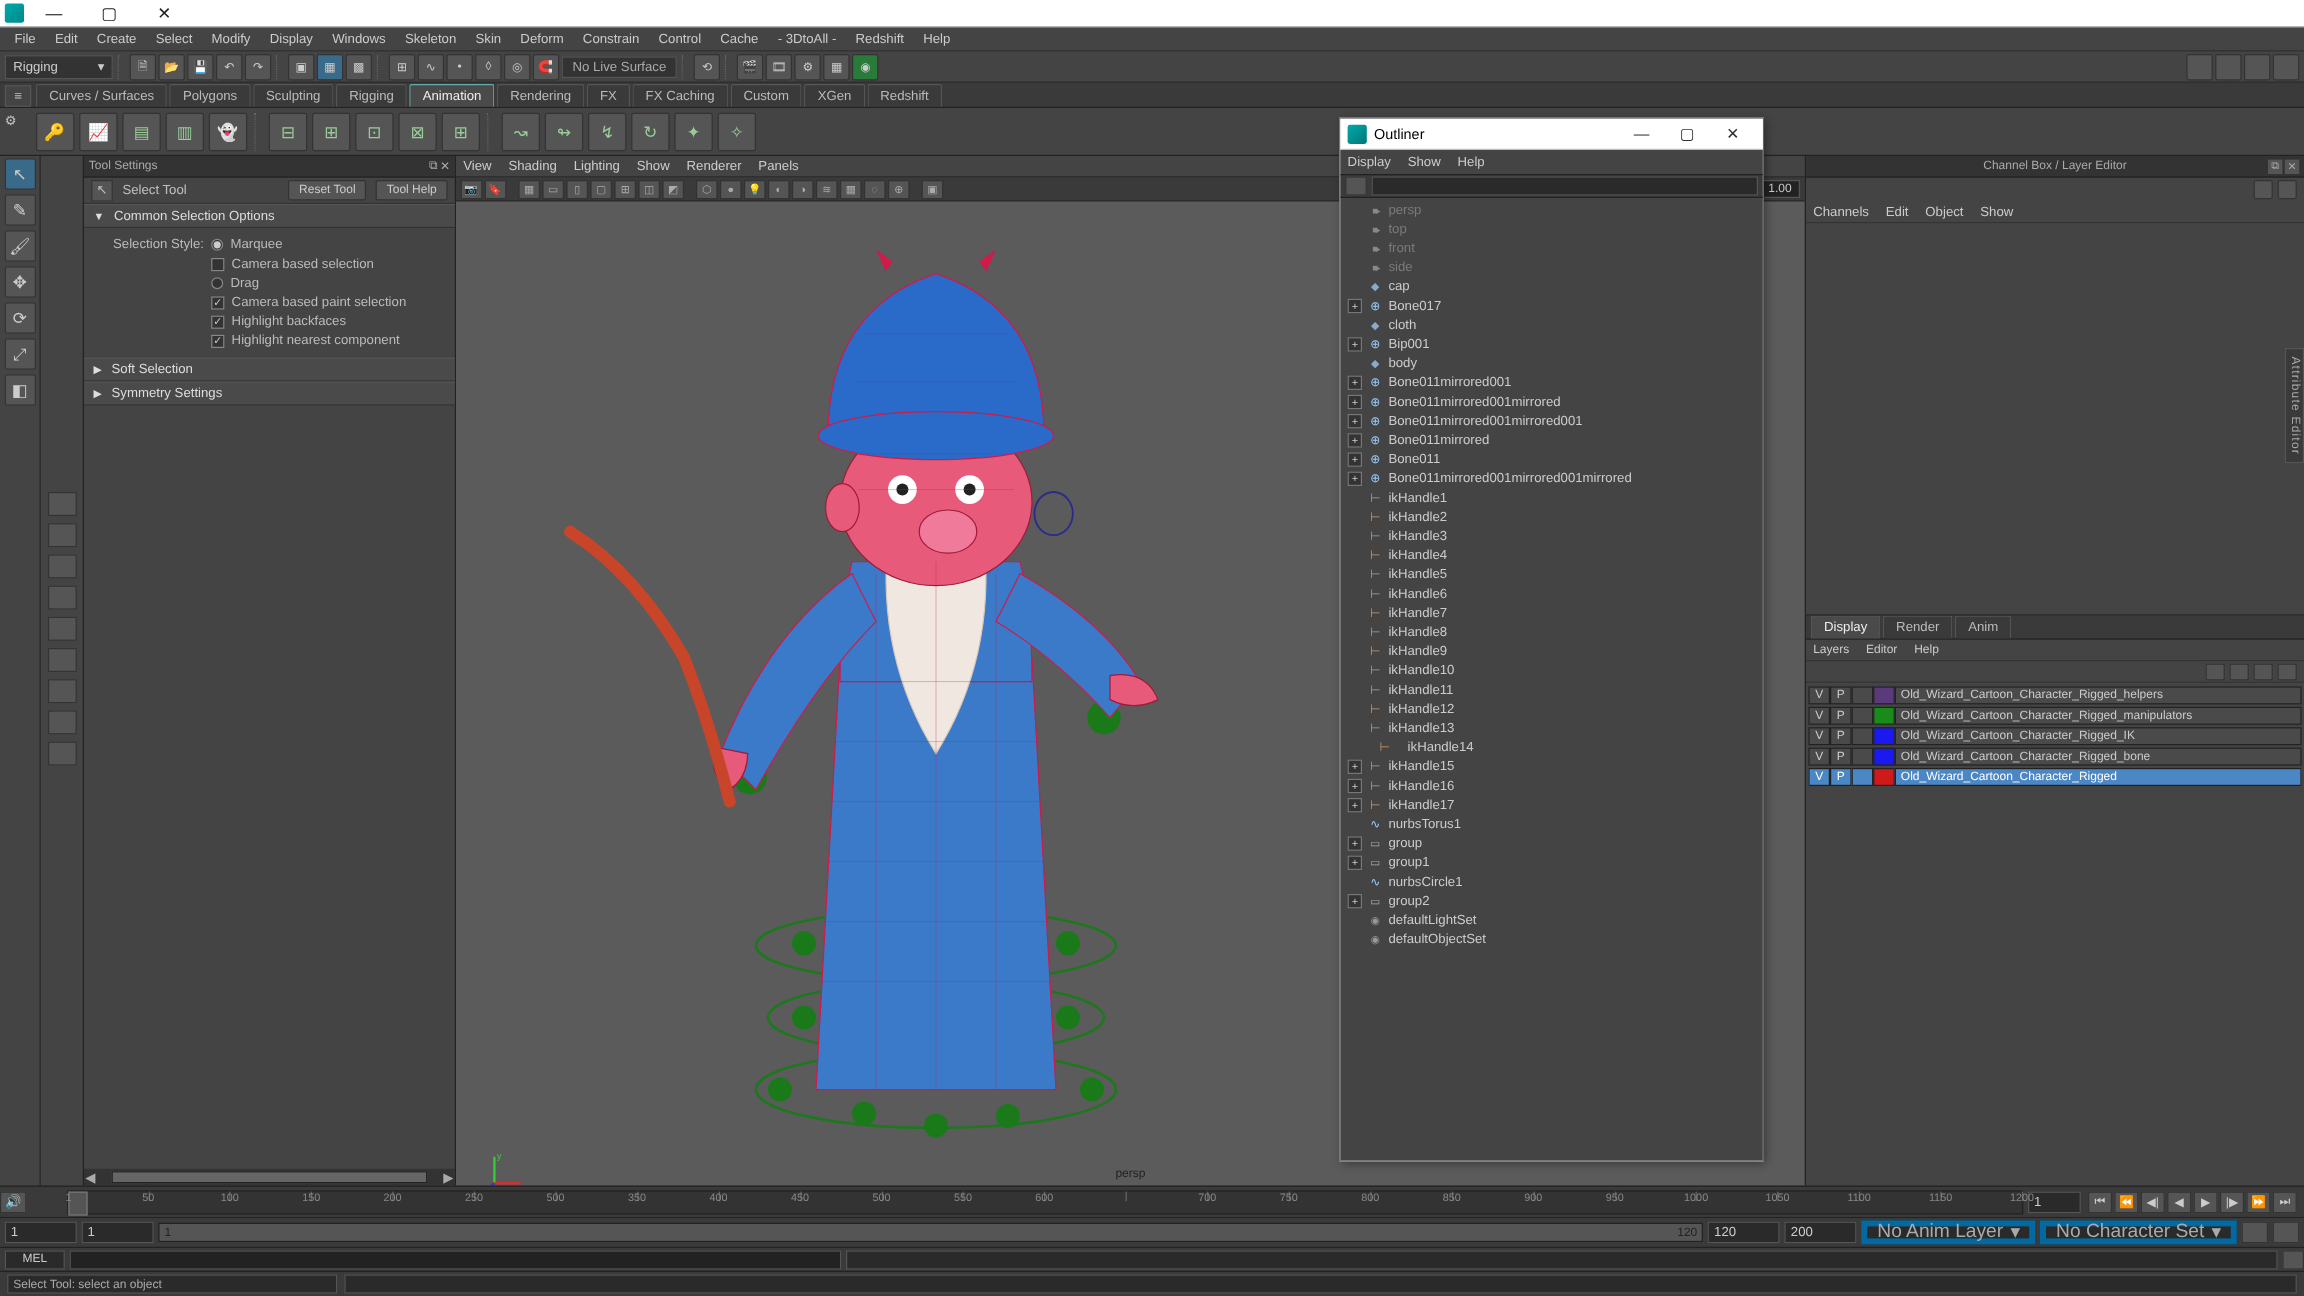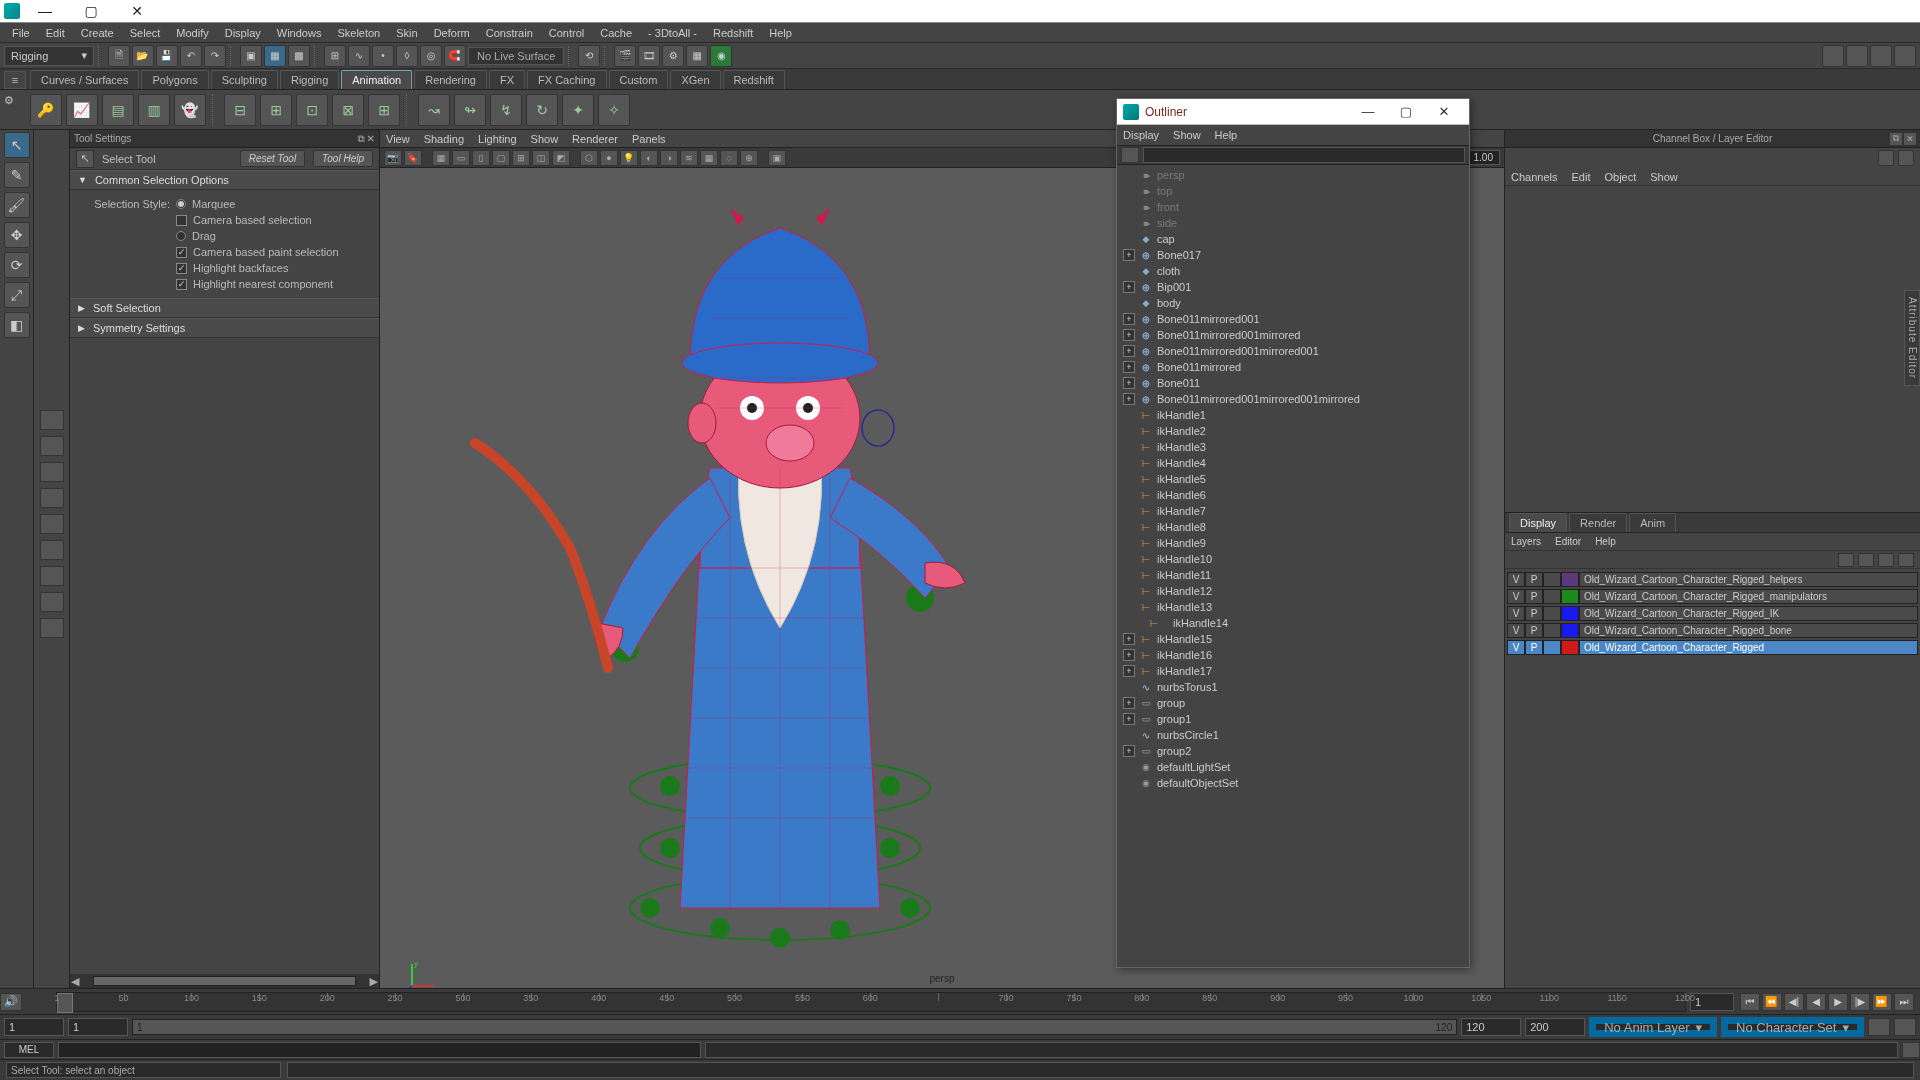--- a/index.html
+++ b/index.html
@@ -39,21 +39,21 @@
 
 
 .toolbox { width: 34px; background: #444; border-right:1px solid #222; display:flex; flex-direction:column; align-items:center; padding-top:2px; gap:4px;}
 .toolbox .tbx { width:26px; height:26px; background:#555; border:1px solid #333; border-radius:2px; display:flex; align-items:center; justify-content:center; color:#ccc; font-size:14px;}
 .toolbox .tbx.sel { background:#3a6a8a; }
 
 
 .tool-settings { width: 310px; background: #444; border-right:1px solid #222; display:flex; flex-direction:column;}
 .ts-header { height: 18px; background:#333; display:flex; align-items:center; justify-content:space-between; padding:0 4px; font-size:10px; color:#aaa; border-bottom:1px solid #222;}
 .ts-title-row { height:22px; display:flex; align-items:center; padding:0 6px; gap:8px; border-bottom:1px solid #333;}
-.ts-title-row .tsbtn { background:#555; border:1px solid #333; padding:2px 8px; font-size:10px; color:#ccc; border-radius:2px;font-style:italic;}
+.ts-title-row .tsbtn { background:#555; border:1px solid #333; padding:2px 8px; font-size:10px; color:#ccc; border-radius:2px;}
 .ts-section-head { height:20px; background:#4a4a4a; display:flex; align-items:center; padding:0 8px; gap:8px; border-top:1px solid #555; border-bottom:1px solid #333; font-size:11px; color:#ddd;}
 .ts-section-head .arrow { font-size:9px; }
 .ts-body { padding:6px 10px; }
 .ts-row { display:flex; align-items:center; gap:6px; padding:2px 0; font-size:11px; color:#bbb;}
 .ts-row .radio { width:10px; height:10px; border-radius:50%; border:1px solid #888; background:#333;}
 .ts-row .radio.checked::after{content:"";display:block;width:6px;height:6px;background:#ccc;border-radius:50%;margin:1px;}
 .ts-row .chk { width:11px; height:11px; border:1px solid #888; background:#333; display:flex; align-items:center; justify-content:center; font-size:9px; color:#ccc;}
 .ts-spacer{flex:1;}
 
 
@@ -67,21 +67,21 @@
 .vp-caption{position:absolute;bottom:4px;left:50%;transform:translateX(-50%);font-size:10px;color:#222;}
 .axis-gizmo{position:absolute;bottom:30px;left:20px;font-size:9px;}
 .hscroll{height:14px;background:#333;display:flex;align-items:center;}
 .hscroll .thumb{height:10px;background:#666;border:1px solid #222;margin:0 12px;width:96%;}
 .hscroll .arr{width:12px;height:12px;display:flex;align-items:center;justify-content:center;color:#aaa;}
 
 
 .outliner-win{position:absolute;top:98px;left:1116px;width:354px;height:870px;background:#eeeeee;border:1px solid #666;box-shadow:2px 2px 8px rgba(0,0,0,.4);display:flex;flex-direction:column;font-family:"Segoe UI";}
 .outliner-titlebar{height:26px;background:#fff;display:flex;align-items:center;padding:0 6px;border-bottom:1px solid #bbb;}
 .outliner-titlebar .oicon{width:16px;height:16px;background:linear-gradient(135deg,#0aa,#077);border-radius:2px;margin-right:6px;}
-.outliner-titlebar .otitle{flex:1;font-size:12px;color:#7f1d1d;}
+.outliner-titlebar .otitle{flex:1;font-size:12px;color:#000000;}
 .outliner-titlebar .obtn{width:38px;height:20px;display:flex;align-items:center;justify-content:center;font-size:13px;color:#333;}
 .outliner-menu{height:20px;background:#444;display:flex;align-items:center;padding:0 6px;gap:14px;font-size:11px;color:#ccc;}
 .outliner-filter{height:20px;background:#3a3a3a;border-top:1px solid #222;border-bottom:1px solid #222;display:flex;align-items:center;padding:0 4px;}
 .outliner-filter .fbtn{width:18px;height:16px;background:#555;border:1px solid #333;}
 .outliner-filter .finput{flex:1;height:16px;background:#2a2a2a;border:1px solid #555;margin-left:4px;}
 .outliner-body{flex:1;background:#444;overflow-y:auto;padding:2px 0;}
 .orow{display:flex;align-items:center;height:16px;padding:0 4px;font-size:11px;color:#ccc;gap:4px;}
 .orow.dim{color:#7a7a7a;}
 .orow .expand{width:12px;height:12px;border:1px solid #777;background:#333;display:flex;align-items:center;justify-content:center;font-size:9px;color:#ccc;line-height:1;}
 .orow .expand.none{border:none;background:none;}
@@ -127,21 +127,21 @@
 .ts-num{position:absolute;top:0;font-size:9px;color:#888;transform:translateX(-50%);}
 .ts-cur{position:absolute;left:0;top:0;width:16px;height:20px;background:#555;border:1px solid #777;}
 .ts-play-ctrls{display:flex;gap:2px;padding:0 6px;}
 .ts-play-ctrls .pbtn{width:20px;height:18px;background:#555;border:1px solid #333;display:flex;align-items:center;justify-content:center;font-size:10px;color:#ccc;}
 .ts-sound{width:22px;height:18px;background:#555;border:1px solid #333;margin-right:4px;display:flex;align-items:center;justify-content:center;}
 
 .rangeslider{height:25px;background:#3a3a3a;border-top:1px solid #222;display:flex;align-items:center;gap:4px;padding:0 4px;}
 .rs-num{width:60px;height:18px;background:#2a2a2a;border:1px solid #555;color:#ccc;font-size:11px;padding:0 4px;display:flex;align-items:center;}
 .rs-track{flex:1;height:16px;background:#333;border:1px solid #222;position:relative;}
 .rs-track .rthumb{position:absolute;left:0;top:0;height:100%;width:100%;background:#555;display:flex;align-items:center;justify-content:space-between;font-size:10px;color:#222;padding:0 4px;}
-.rs-sel{height:20px;background:#2a2a2a;border:7px solid #0369a1;color:#aaa;font-size:13px;padding:0 8px;display:flex;align-items:center;gap:6px;}
+.rs-sel{height:20px;background:#2a2a2a;border:5px solid #0369a1;color:#aaa;font-size:16px;padding:0 8px;display:flex;align-items:center;gap:6px;}
 .rs-ic{width:22px;height:18px;background:#555;border:1px solid #333;}
 
 
 .cmdline{height:20px;background:#3a3a3a;display:flex;align-items:center;border-top:1px solid #222;}
 .cmd-label{width:50px;height:16px;background:#2a2a2a;border:1px solid #555;color:#ccc;font-size:10px;display:flex;align-items:center;justify-content:center;margin:0 4px;}
 .cmd-input{flex:.35;height:16px;background:#222;border:1px solid #555;}
 .cmd-output{flex:.65;height:16px;background:#2a2a2a;border:1px solid #555;margin:0 4px;}
 .cmd-ic{width:18px;height:16px;background:#555;border:1px solid #333;}
 
 

